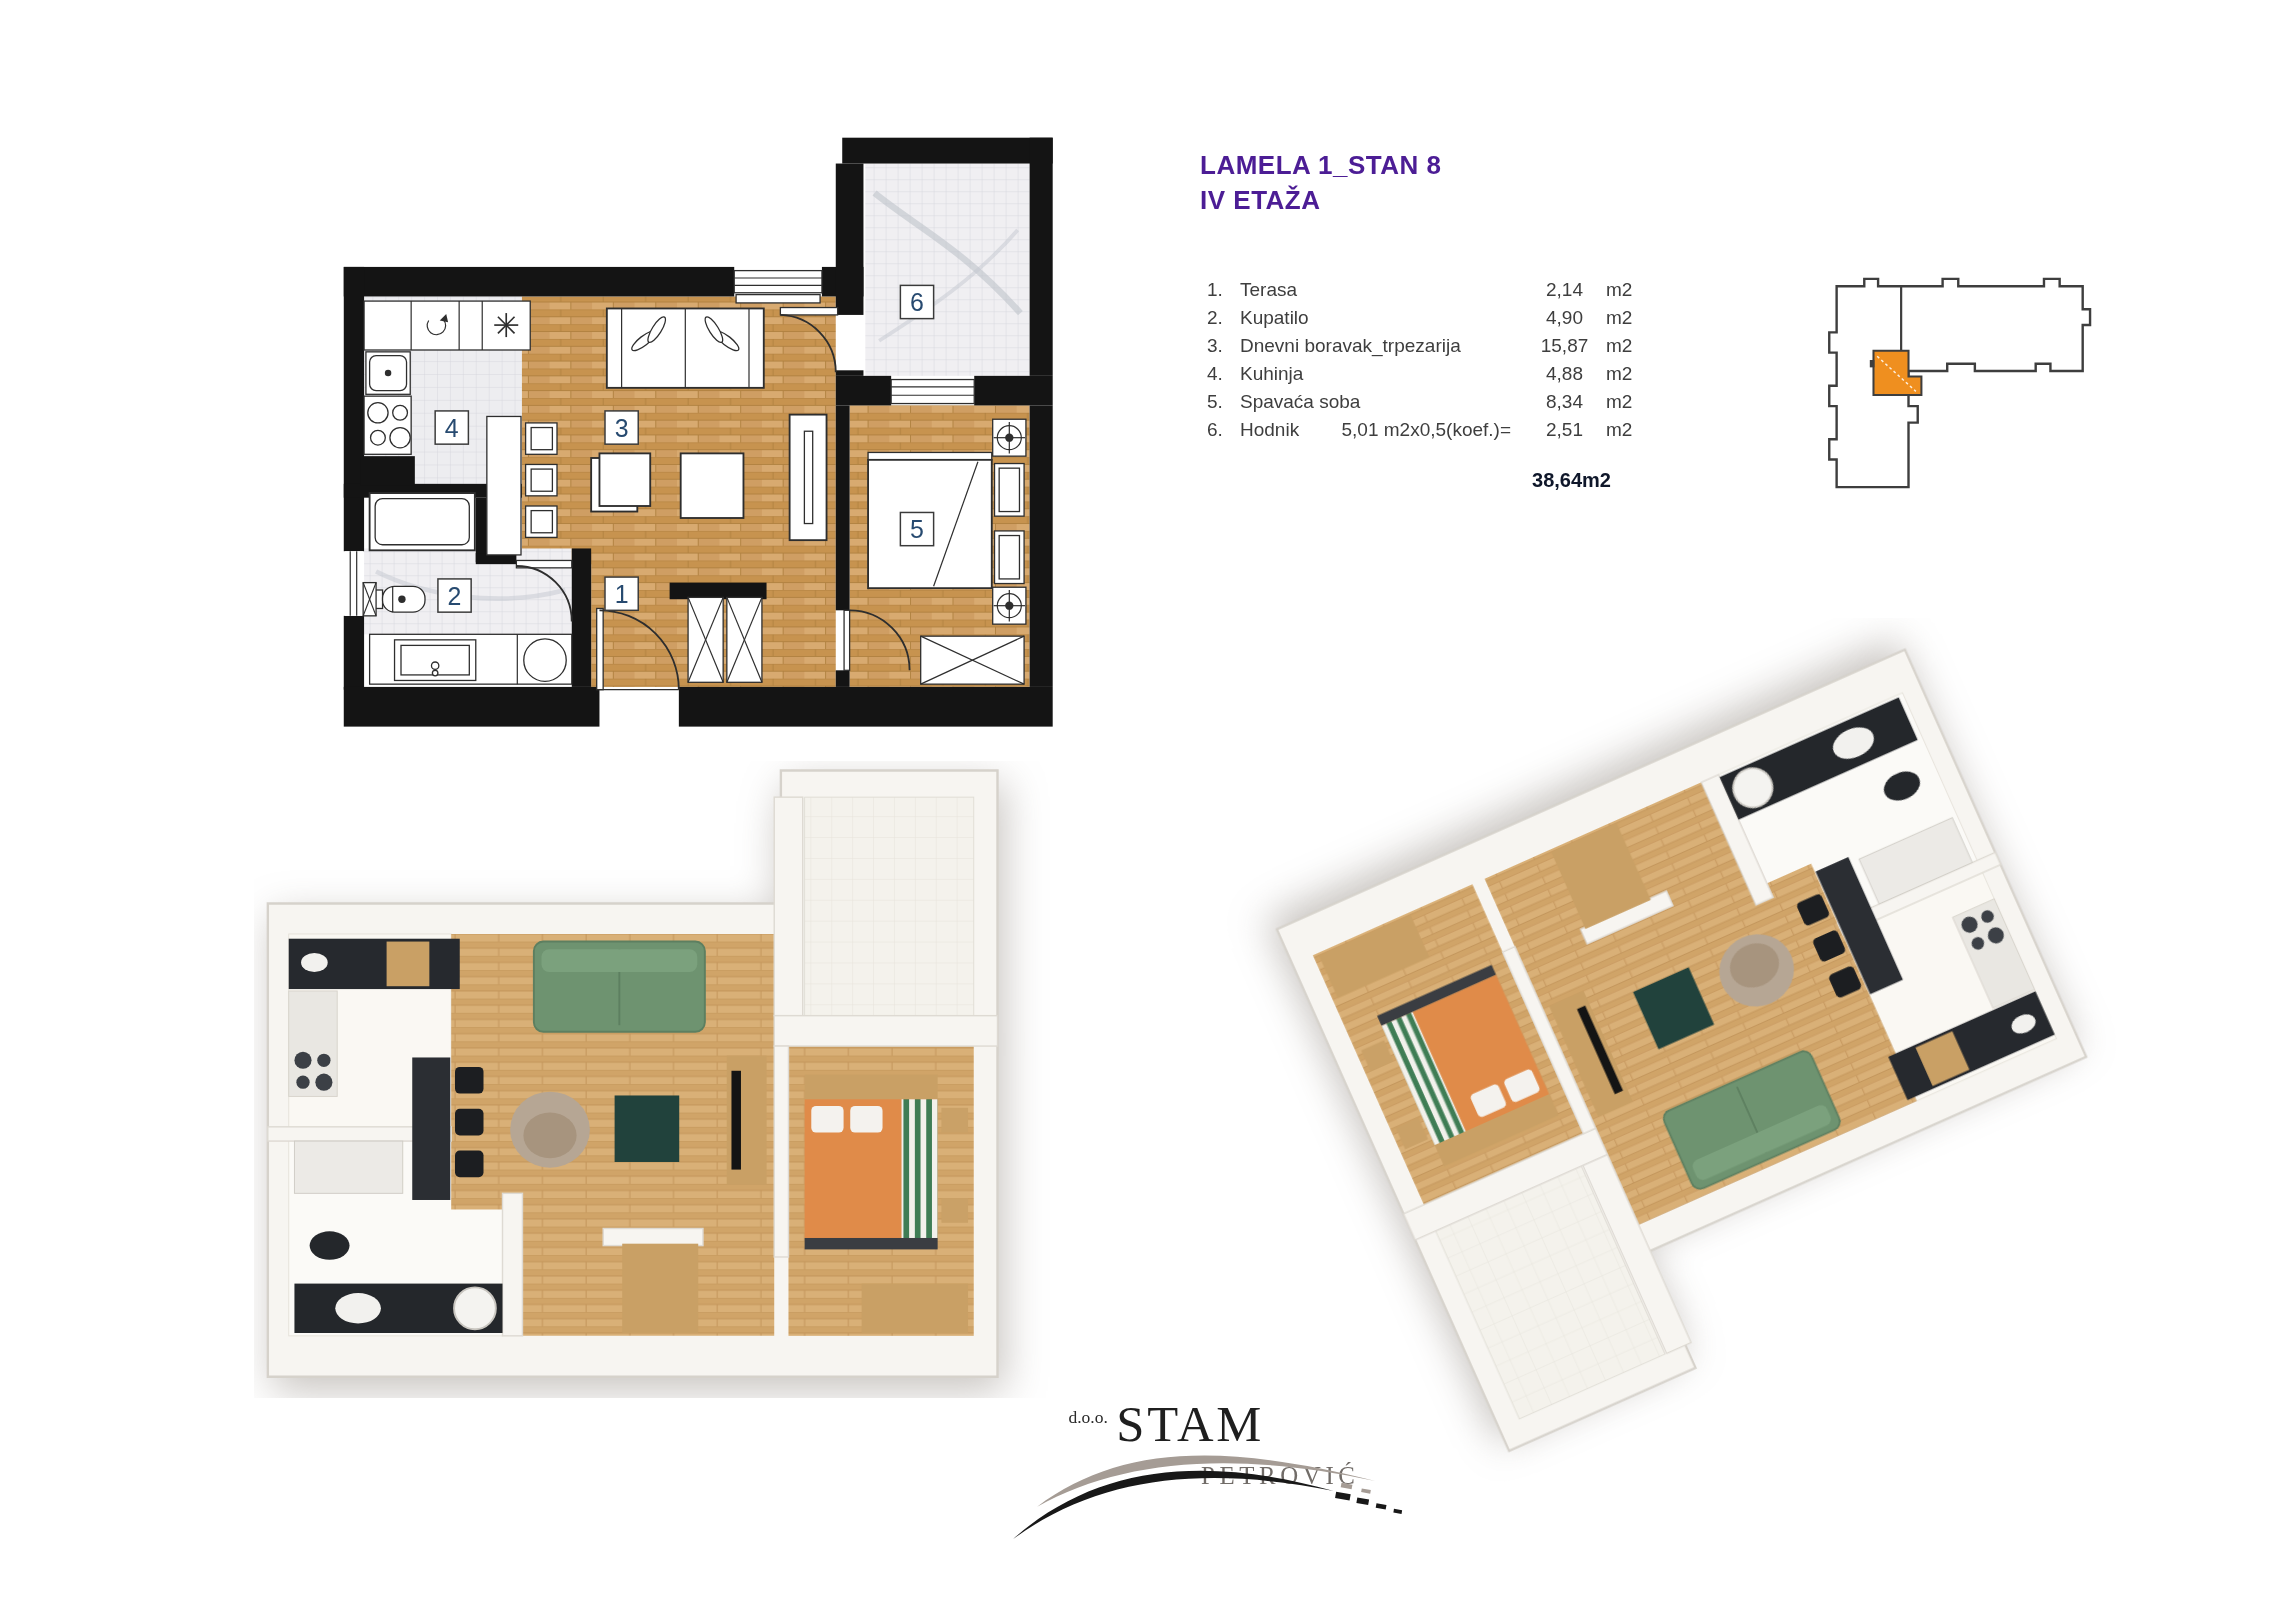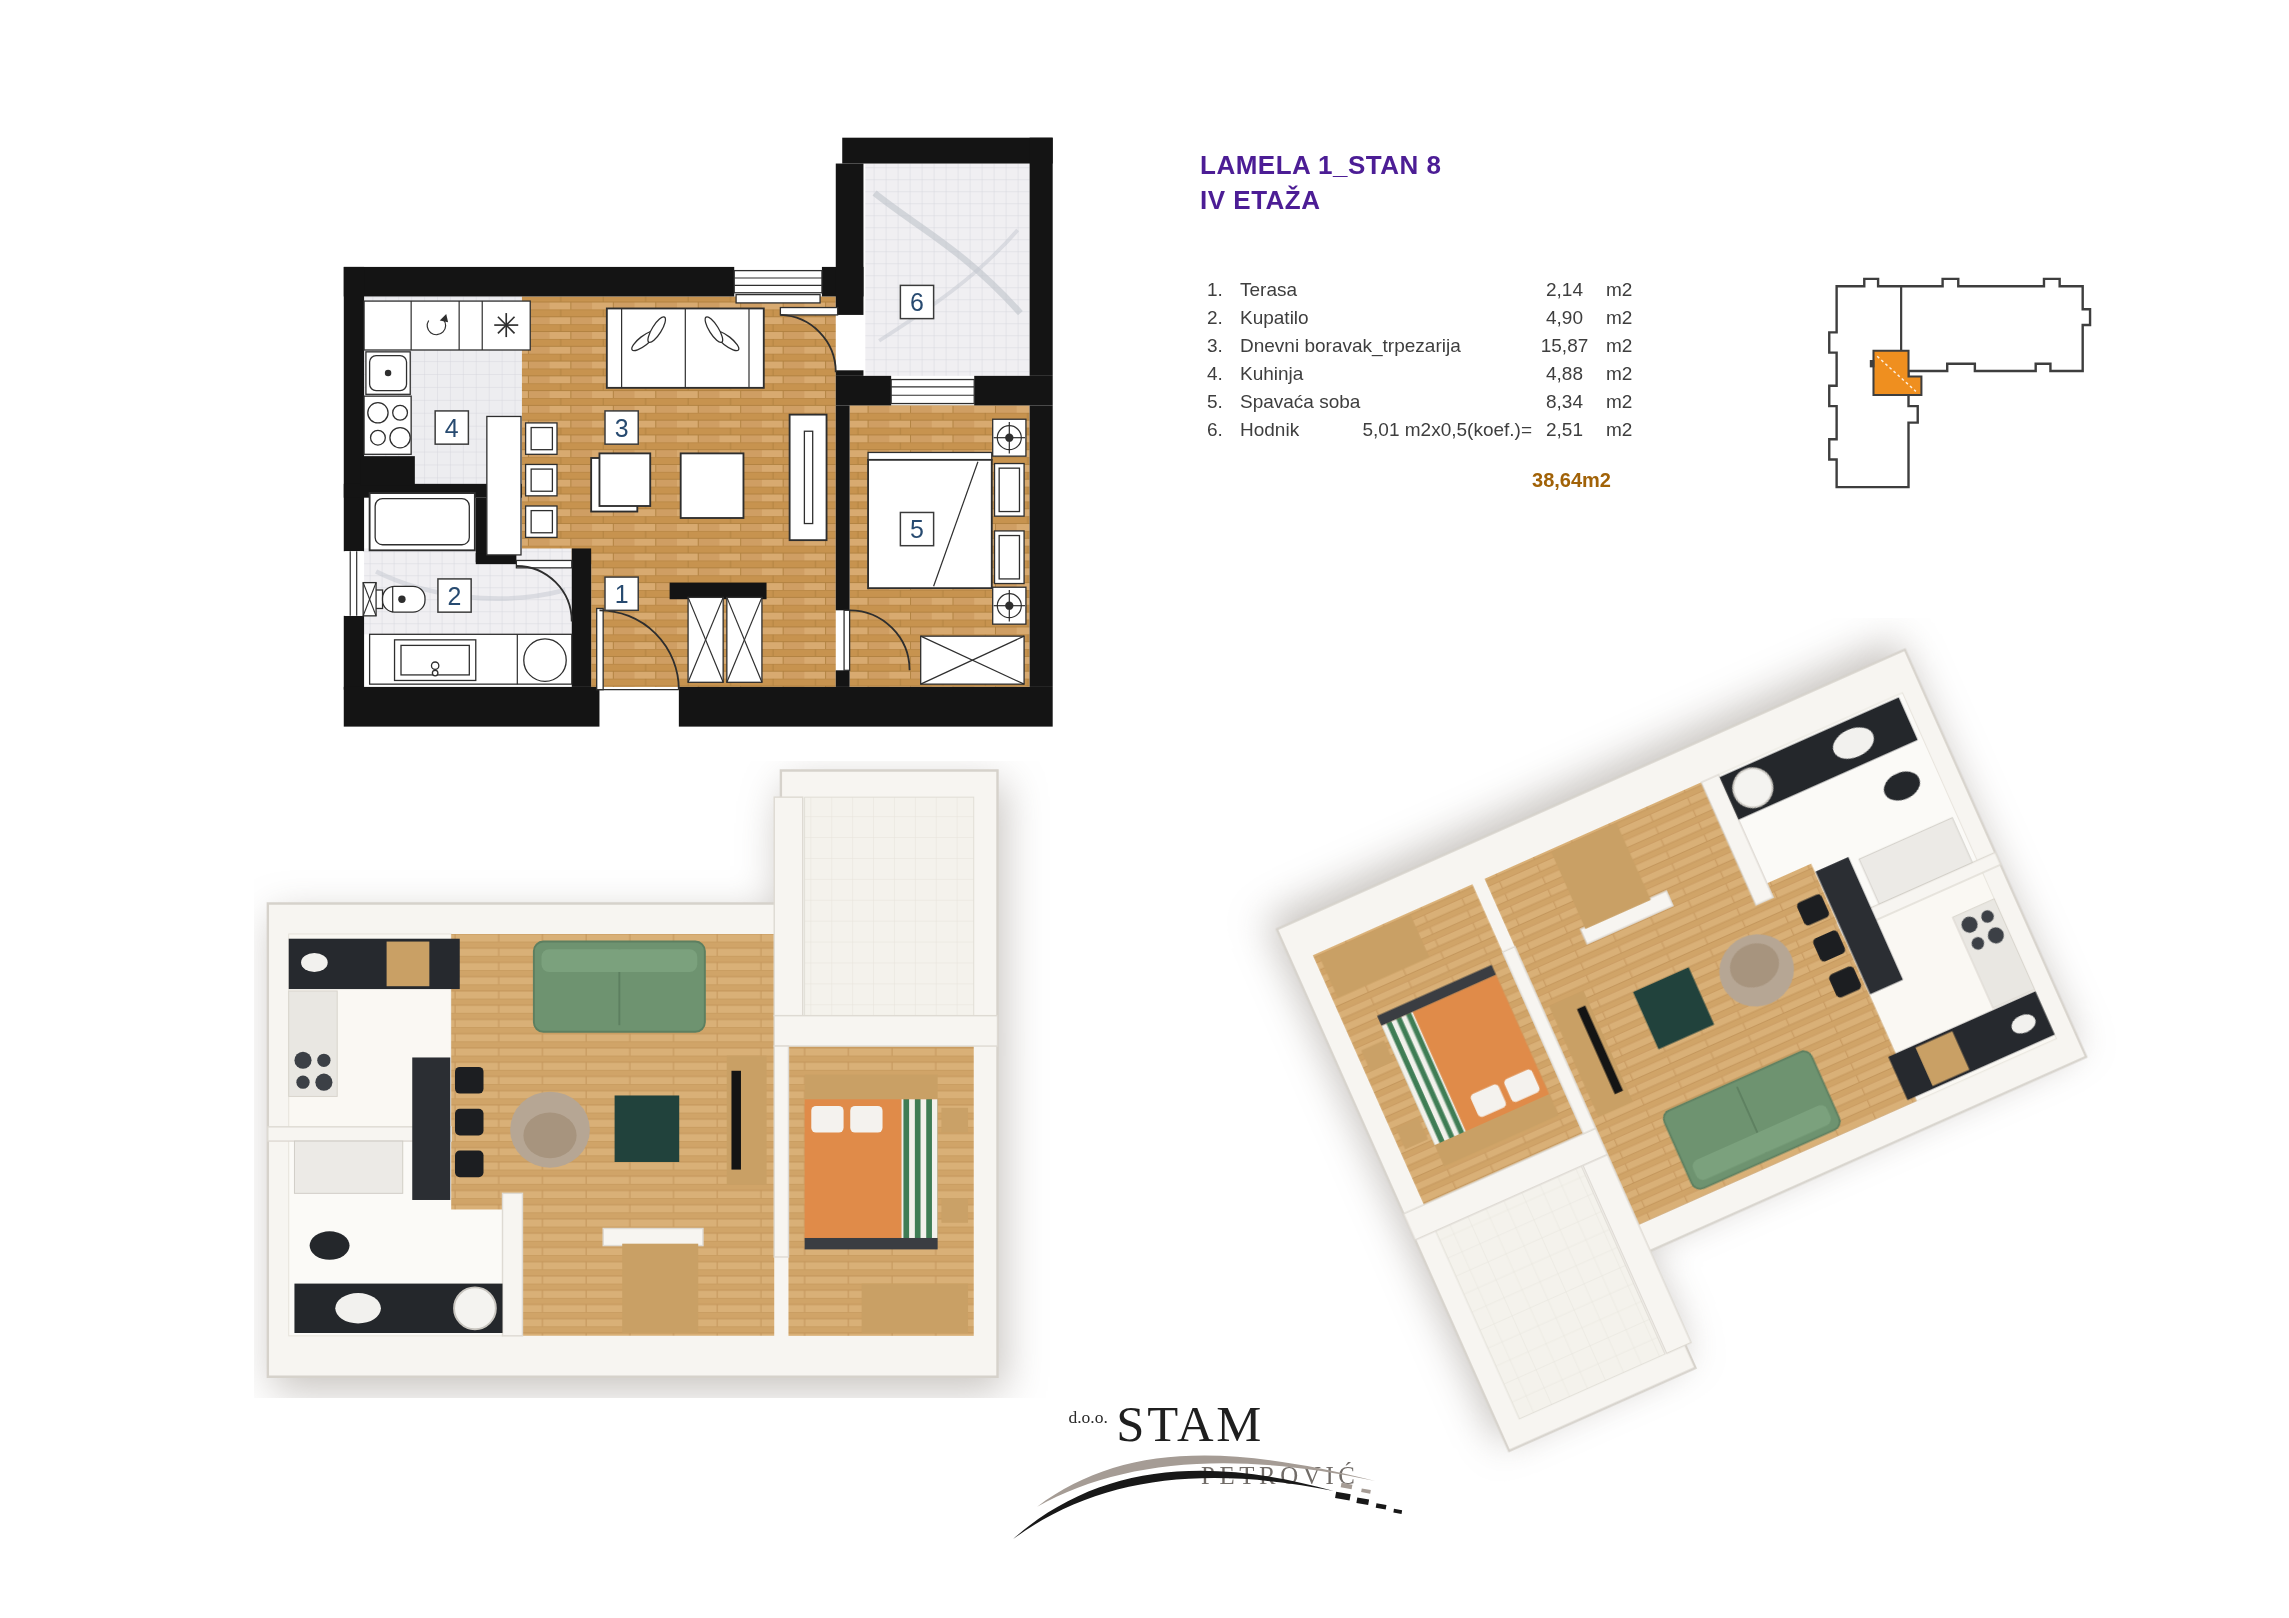--- a/index.html
+++ b/index.html
@@ -6,25 +6,25 @@
   body{width:2290px;height:1619px;position:relative;overflow:hidden;
        font-family:"Liberation Sans",sans-serif;color:#3f3f3f;}
   .abs{position:absolute;}
   
   .title{left:1200px;top:148px;font-size:26px;font-weight:bold;line-height:35px;
          letter-spacing:0.5px;color:#4c1d95;}
   .rtable{left:1207px;top:276px;width:441px;font-size:19px;color:#3e3e3e;}
   .rrow{display:flex;height:28px;line-height:28px;align-items:baseline;}
   .rnum{width:33px;}
   .rname{flex:1;}
-  .rnote{margin-right:2px;white-space:nowrap;}
+  .rnote{margin-right:23px;white-space:nowrap;}
   .rval{width:61px;text-align:center;}
   .runit{width:42px;padding-left:11px;}
   .rtotal{left:1207px;top:469px;width:441px;text-align:right;font-size:20px;
-          font-weight:bold;padding-right:37px;box-sizing:border-box;color:#a16207;}
+          font-weight:bold;padding-right:37px;box-sizing:border-box;color:#0f172a;}
   
   svg{display:block;}
   .w{fill:#141414;}
   .fw{fill:#ffffff;stroke:#2e2e2e;stroke-width:2px;}
   .fw1{fill:#ffffff;stroke:#2e2e2e;stroke-width:1.4px;}
   .ln1{stroke:#2e2e2e;stroke-width:1.3px;fill:none;}
   .arc{stroke:#2e2e2e;stroke-width:2px;fill:none;}
   .lblbox{fill:#ffffff;stroke:#3a3a3a;stroke-width:1.6px;}
   .lbltxt{font-family:"Liberation Sans",sans-serif;font-size:27px;fill:#274a70;
           text-anchor:middle;}

